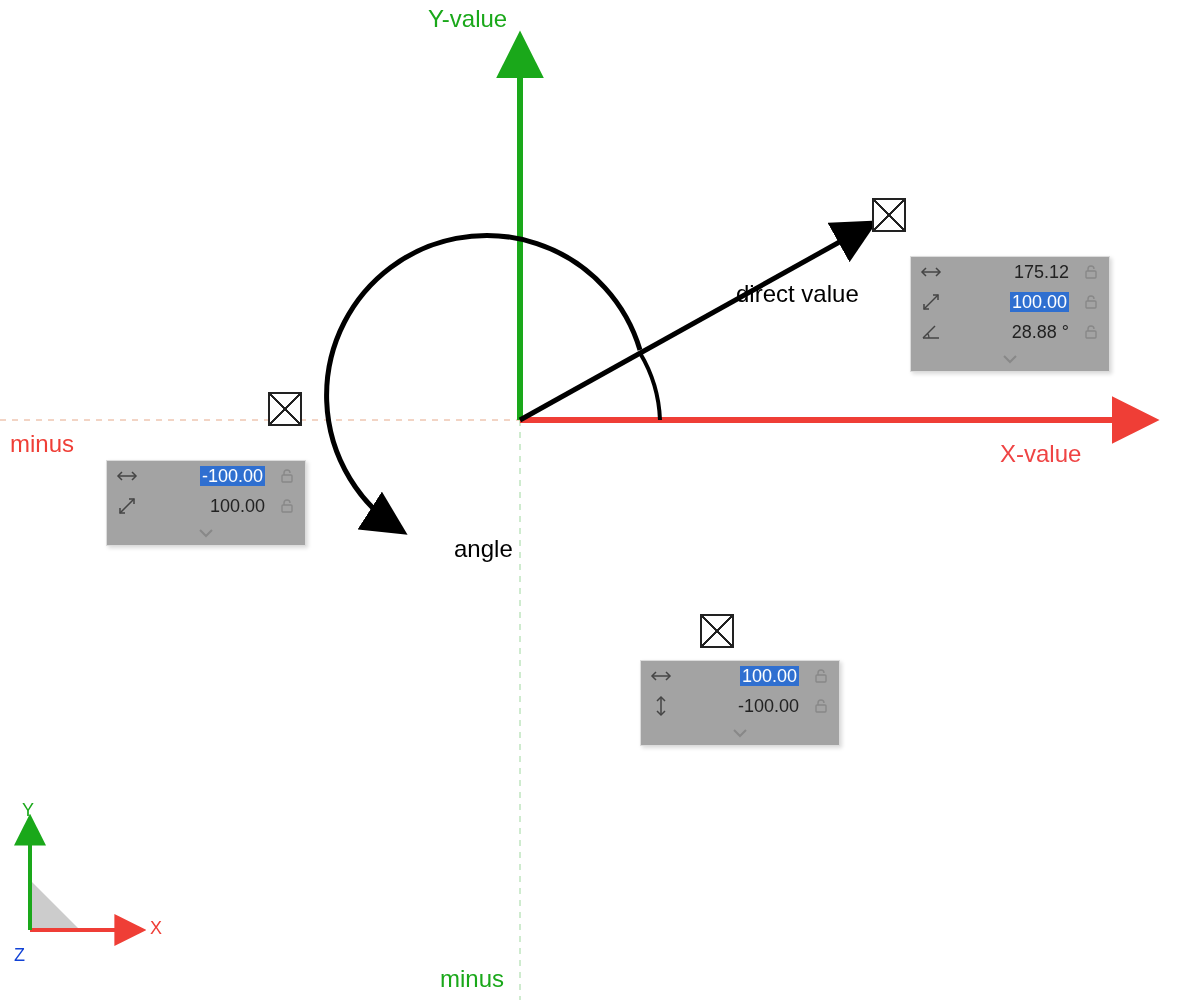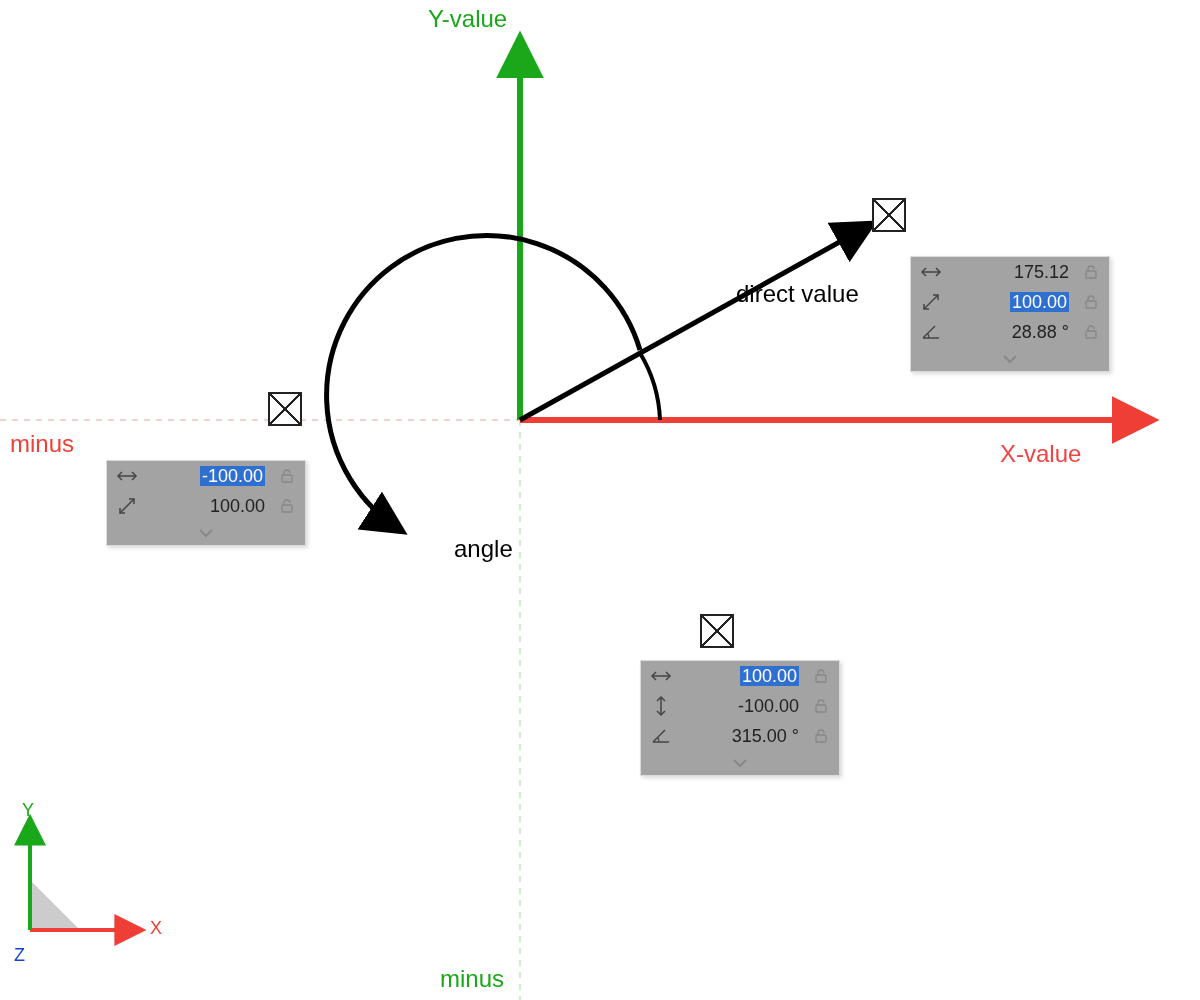--- a/index.html
+++ b/index.html
@@ -285,36 +285,20 @@
           </svg>
     </span>
     <span class="panel-value">-100.00</span>
     <span class="panel-lock">
       <svg width="16" height="16">
             <rect x="3" y="7" width="10" height="7" rx="1" fill="none" stroke="#888" stroke-width="1.4"></rect>
             <path d="M5 7 V5 a3 3 0 0 1 6 0" fill="none" stroke="#888" stroke-width="1.4"></path>
           </svg>
     </span>
   </div>
-  <div class="panel-row">
-    <span class="panel-icon">
-      <svg width="22" height="18">
-            <line x1="3" y1="15" x2="19" y2="15" stroke="#444" stroke-width="1.5"></line>
-            <line x1="3" y1="15" x2="15" y2="3" stroke="#444" stroke-width="1.5"></line>
-            <path d="M9 15 A6 6 0 0 0 7.5 10.5" fill="none" stroke="#444" stroke-width="1.3"></path>
-          </svg>
-    </span>
-    <span class="panel-value">315.00 °</span>
-    <span class="panel-lock">
-      <svg width="16" height="16">
-            <rect x="3" y="7" width="10" height="7" rx="1" fill="none" stroke="#888" stroke-width="1.4"></rect>
-            <path d="M5 7 V5 a3 3 0 0 1 6 0" fill="none" stroke="#888" stroke-width="1.4"></path>
-          </svg>
-    </span>
-  </div>
   <div class="panel-footer">
     <svg width="18" height="12">
           <polyline points="3,3 9,9 15,3" fill="none" stroke="#888" stroke-width="2"></polyline>
         </svg>
   </div>
 </div>
 
 <span class="gizmo-label gizmo-x" style="left:150px; top:918px;">X</span>
 <span class="gizmo-label gizmo-y" style="left:22px; top:800px;">Y</span>
 <span class="gizmo-label gizmo-z" style="left:14px; top:945px;">Z</span>

